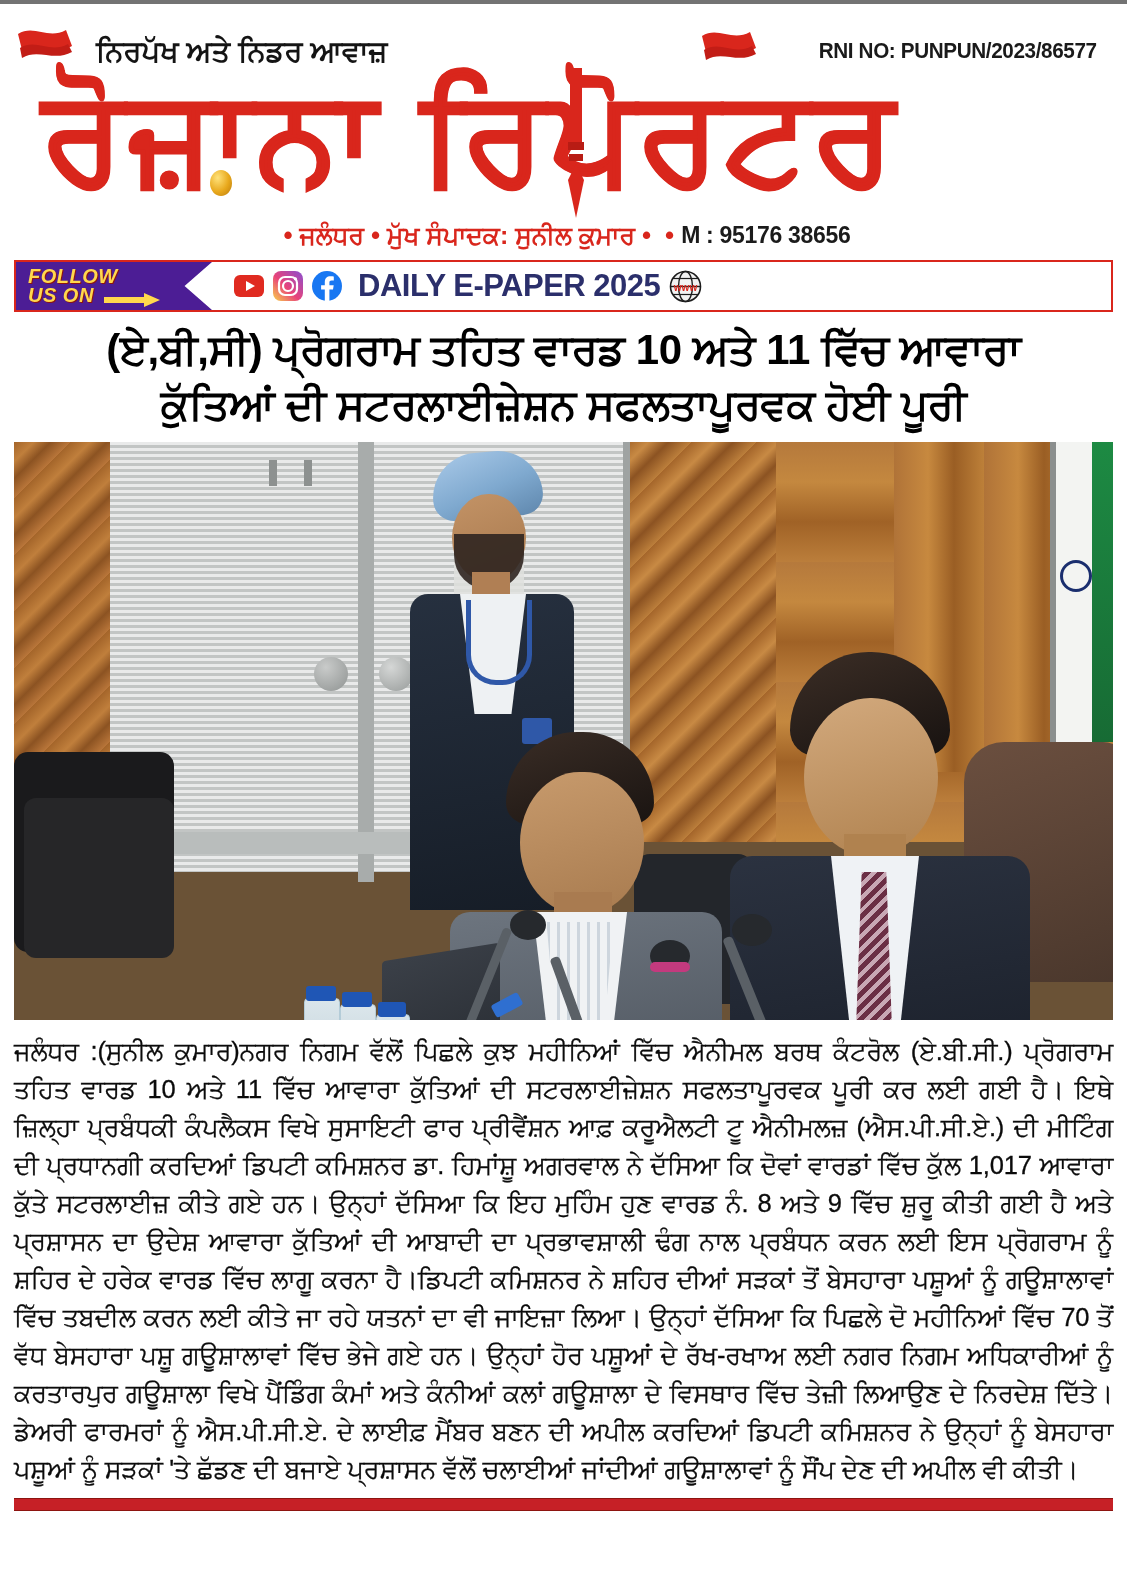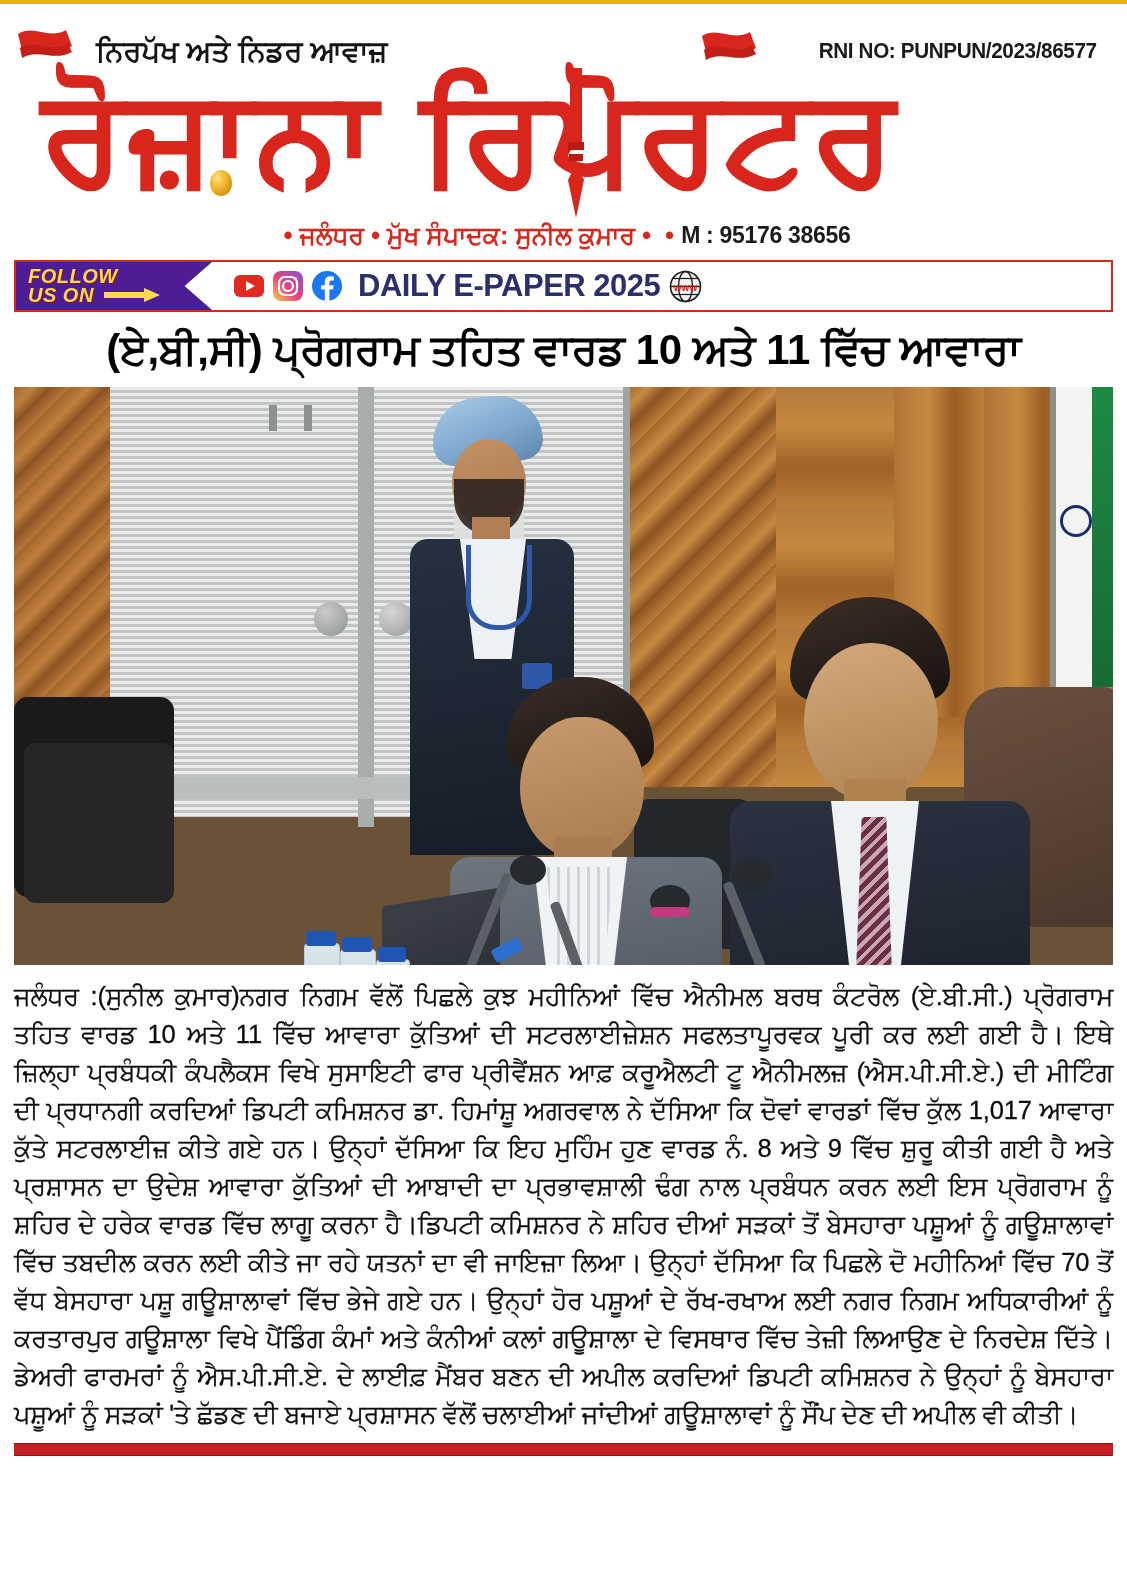--- a/index.html
+++ b/index.html
@@ -6,21 +6,21 @@
   body{
     width:1127px;height:1593px;
     background:#ffffff;
     font-family:"Liberation Sans", sans-serif;
     overflow:hidden;
     position:relative;
   }
   .page{
     width:1127px;height:1593px;position:relative;
     box-sizing:border-box;
-    border-top:4px solid #eab308;
+    border-top:4px solid #737373;
   }
 
   
   .masthead{position:relative;padding:0 14px;}
   .tagline-row{
     display:flex;align-items:flex-end;
     height:48px;padding-top:14px;position:relative;
   }
   .flag-icon{width:72px;height:40px;flex:none;position:relative;}
   .flag-icon svg{display:block;}
@@ -92,21 +92,21 @@
     display:flex;flex-direction:column;justify-content:center;
     padding-left:12px;box-sizing:border-box;
   }
   .follow-l1{
     color:#ffd84d;font-size:20px;font-weight:700;font-style:italic;
     line-height:19px;letter-spacing:0.5px;
     font-family:"Liberation Sans", sans-serif;
     text-shadow:1px 1px 0 #8d1410;
   }
   .follow-l2{
-    display:flex;align-items:flex-start;gap:8px;
+    display:flex;align-items:flex-end;gap:8px;
   }
   .follow-l2 span{
     color:#ffd84d;font-size:20px;font-weight:700;font-style:italic;
     line-height:19px;letter-spacing:0.5px;
     font-family:"Liberation Sans", sans-serif;
     text-shadow:1px 1px 0 #8d1410;
   }
   .arrow{width:56px;height:14px;position:relative;margin-left:2px;}
   .social{display:flex;align-items:center;gap:9px;margin-left:22px;}
   .sico{width:30px;height:30px;border-radius:7px;display:block;}
@@ -379,20 +379,21 @@
         <line x1="4" y1="8.5" x2="29" y2="8.5" stroke="#1d1d1d" stroke-width="1.2"></line>
         <line x1="4" y1="24.5" x2="29" y2="24.5" stroke="#1d1d1d" stroke-width="1.2"></line>
         <text x="16.5" y="20.5" font-size="10" font-weight="bold" fill="#d9261c" text-anchor="middle" font-family="Liberation Sans, sans-serif">www</text>
       </svg>
     </span>
 
   </div>
 
   <div class="headline">
     <span class="hl-line l1">(ਏ,ਬੀ,ਸੀ) ਪ੍ਰੋਗਰਾਮ ਤਹਿਤ ਵਾਰਡ 10 ਅਤੇ 11 ਵਿੱਚ ਆਵਾਰਾ</span>
+    <span class="hl-line l2">ਕੁੱਤਿਆਂ ਦੀ ਸਟਰਲਾਈਜ਼ੇਸ਼ਨ ਸਫਲਤਾਪੂਰਵਕ ਹੋਈ ਪੂਰੀ</span>
   </div>
 
   <div class="photo">
     <div class="ph wood-left"></div>
     <div class="ph wood-right"></div>
     <div class="ph wood-right-chev"></div>
     <div class="ph wood-bottom-right"></div>
 
     <div class="ph doorA door-panel"></div>
     <div class="ph doorB door-panel"></div>

